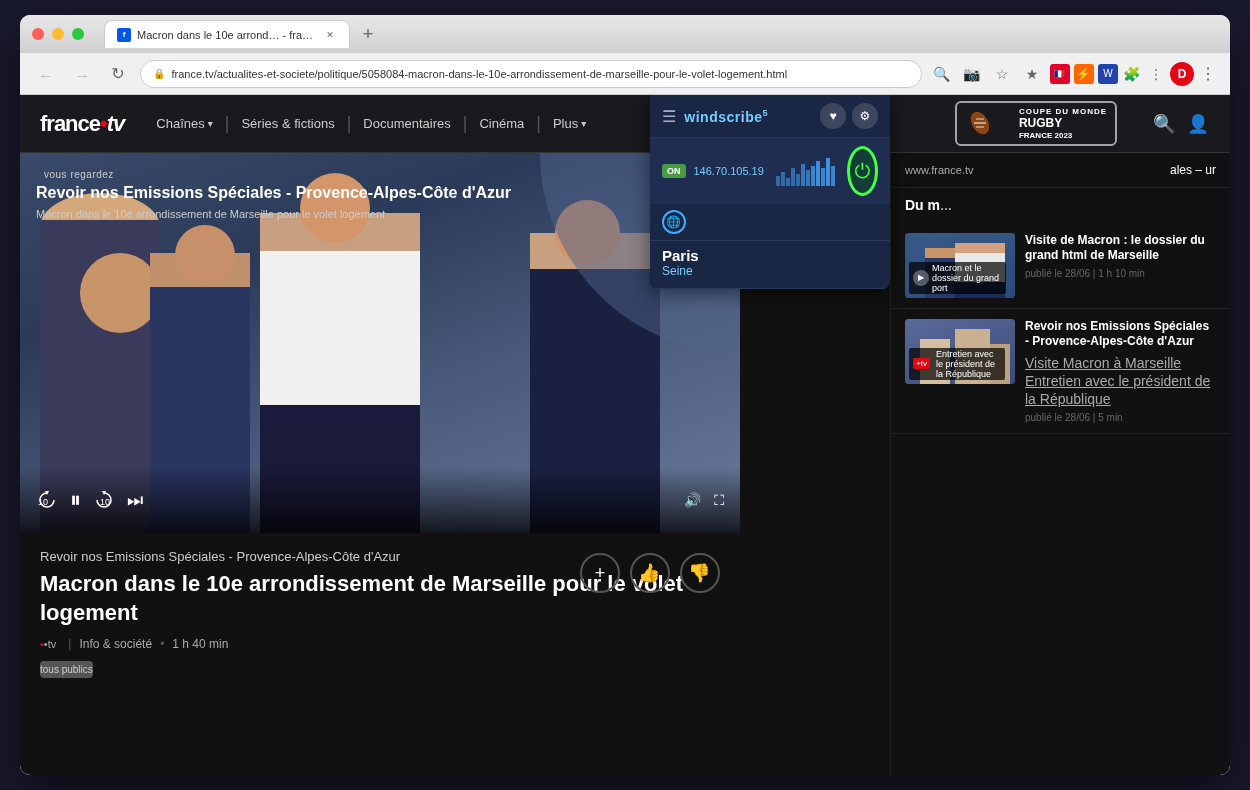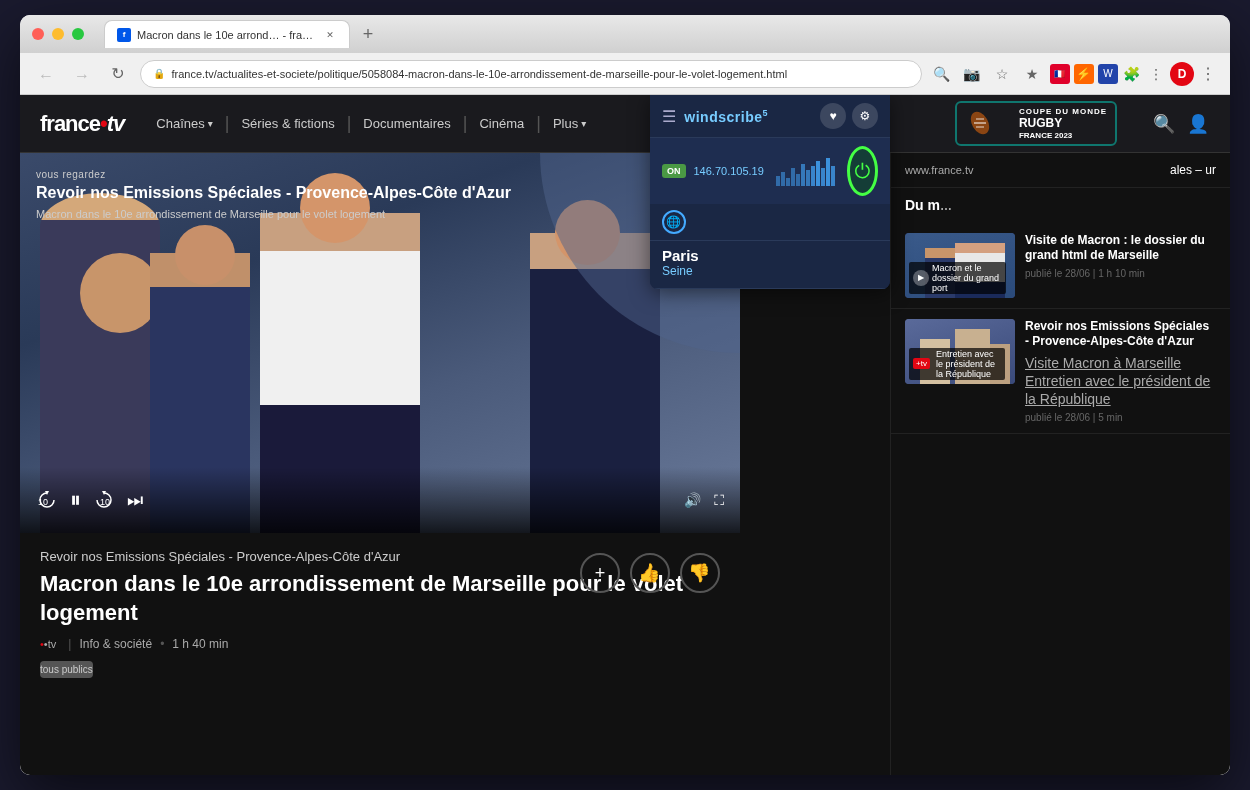--- a/index.html
+++ b/index.html
@@ -226,21 +226,21 @@
       display: flex;
       align-items: center;
       gap: 3px;
     }
     .nav-divider { color: #555; font-size: 18px; }
 
     .rugby-badge {
       display: flex;
       align-items: center;
       gap: 24px;
-      border: 2px solid #0f766e;
+      border: 2px solid #a3a3a3;
       border-radius: 6px;
       padding: 4px 8px;
       margin-left: auto;
     }
     .rugby-text { color: #fff; font-size: 9px; font-weight: bold; line-height: 1.2; }
     .rugby-text .coupe { font-size: 8px; letter-spacing: 1px; }
 
     .nav-actions {
       display: flex;
       align-items: center;
@@ -280,21 +280,21 @@
       width: 720px;
       height: 380px;
       background: linear-gradient(135deg, #2a3a5c 0%, #1a2a4a 50%, #0a1a3a 100%);
       position: relative;
       overflow: hidden;
     }
 
     .vous-regardez {
       position: absolute;
       top: 16px;
-      left: 16px;
+      left: 24px;
       font-size: 10px;
       color: #ccc;
       letter-spacing: 0.5px;
     }
 
     .video-title-overlay {
       position: absolute;
       top: 30px;
       left: 16px;
     }

